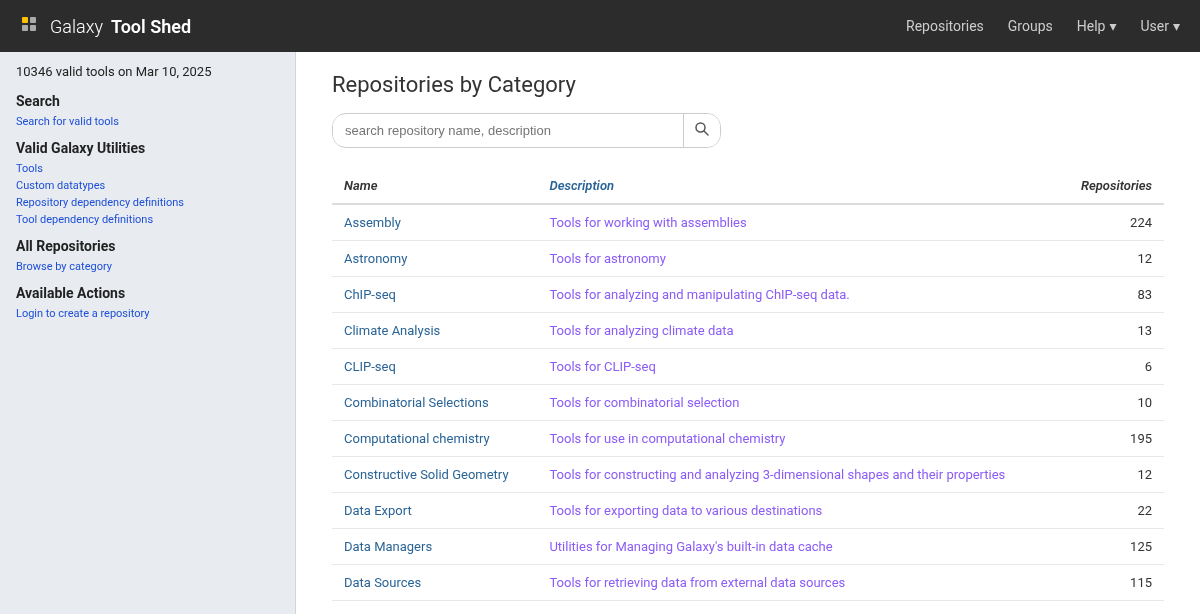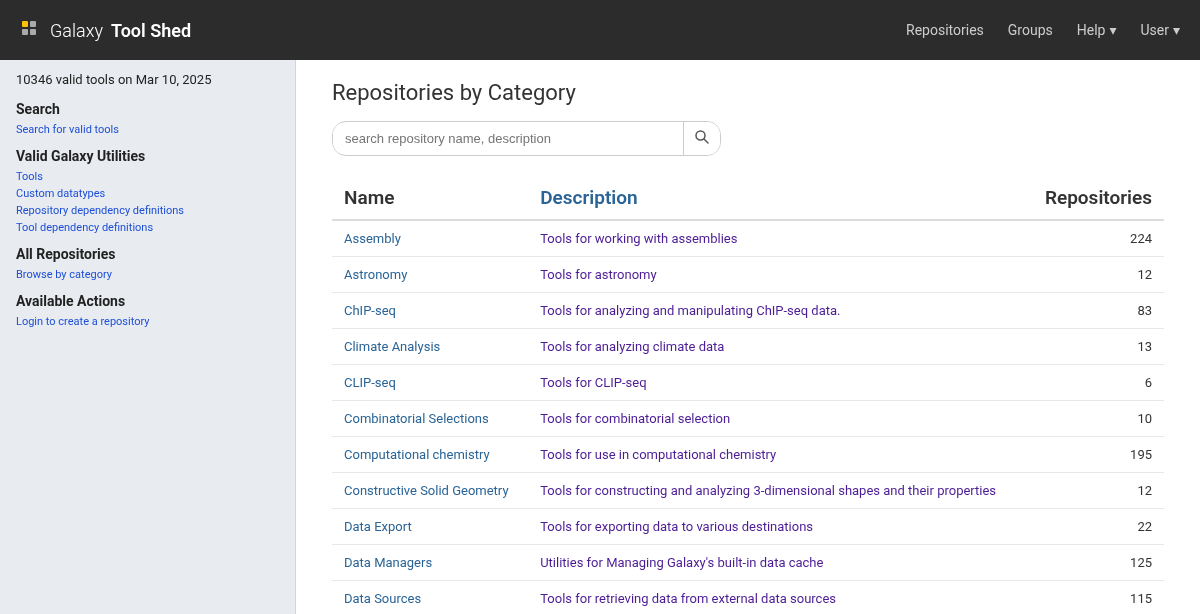--- a/index.html
+++ b/index.html
@@ -5,21 +5,21 @@
     * { margin: 0; padding: 0; box-sizing: border-box; }
     body { font-family: -apple-system, BlinkMacSystemFont, 'Segoe UI', Roboto, sans-serif; font-size: 14px; background: #fff; }
 
     
     .header {
       background: #2c2c2c;
       color: #fff;
       display: flex;
       align-items: center;
       padding: 0 20px;
-      height: 60px;
+      height: 52px;
       gap: 16px;
     }
     .header-brand {
       display: flex;
       align-items: center;
       gap: 8px;
     }
     .galaxy-icon {
       width: 22px;
       height: 22px;
@@ -139,40 +139,41 @@
     
     .repo-table {
       width: 100%;
       border-collapse: collapse;
     }
     .repo-table thead tr {
       border-bottom: 2px solid #ddd;
     }
     .repo-table th {
       padding: 10px 12px;
-      font-size: 19px;
+      font-size: 13px;
       font-weight: 600;
       text-align: left;
+      font-style: italic;
     }
     .repo-table th.col-name { color: #333; }
     .repo-table th.col-desc { color: #2a6496; }
     .repo-table th.col-repos { color: #333; text-align: right; }
     .repo-table tbody tr {
       border-bottom: 1px solid #e8e8e8;
     }
     .repo-table td {
       padding: 10px 12px;
       font-size: 13px;
       vertical-align: top;
     }
     .repo-table td.col-name a {
       color: #2a6496;
       text-decoration: none;
     }
-    .repo-table td.col-desc { color: #4c1d95; }
+    .repo-table td.col-desc { color: #8b5cf6; }
     .repo-table td.col-repos { text-align: right; color: #333; }
   </style>
 </head>
 <body>
 
 <header class="header">
   <div class="header-brand">
     <svg class="galaxy-icon" viewBox="0 0 22 22" fill="none">
       <rect width="6" height="6" x="2" y="2" fill="#ffc107" rx="1"></rect>
       <rect width="6" height="6" x="2" y="10" fill="#aaa" rx="1"></rect>

